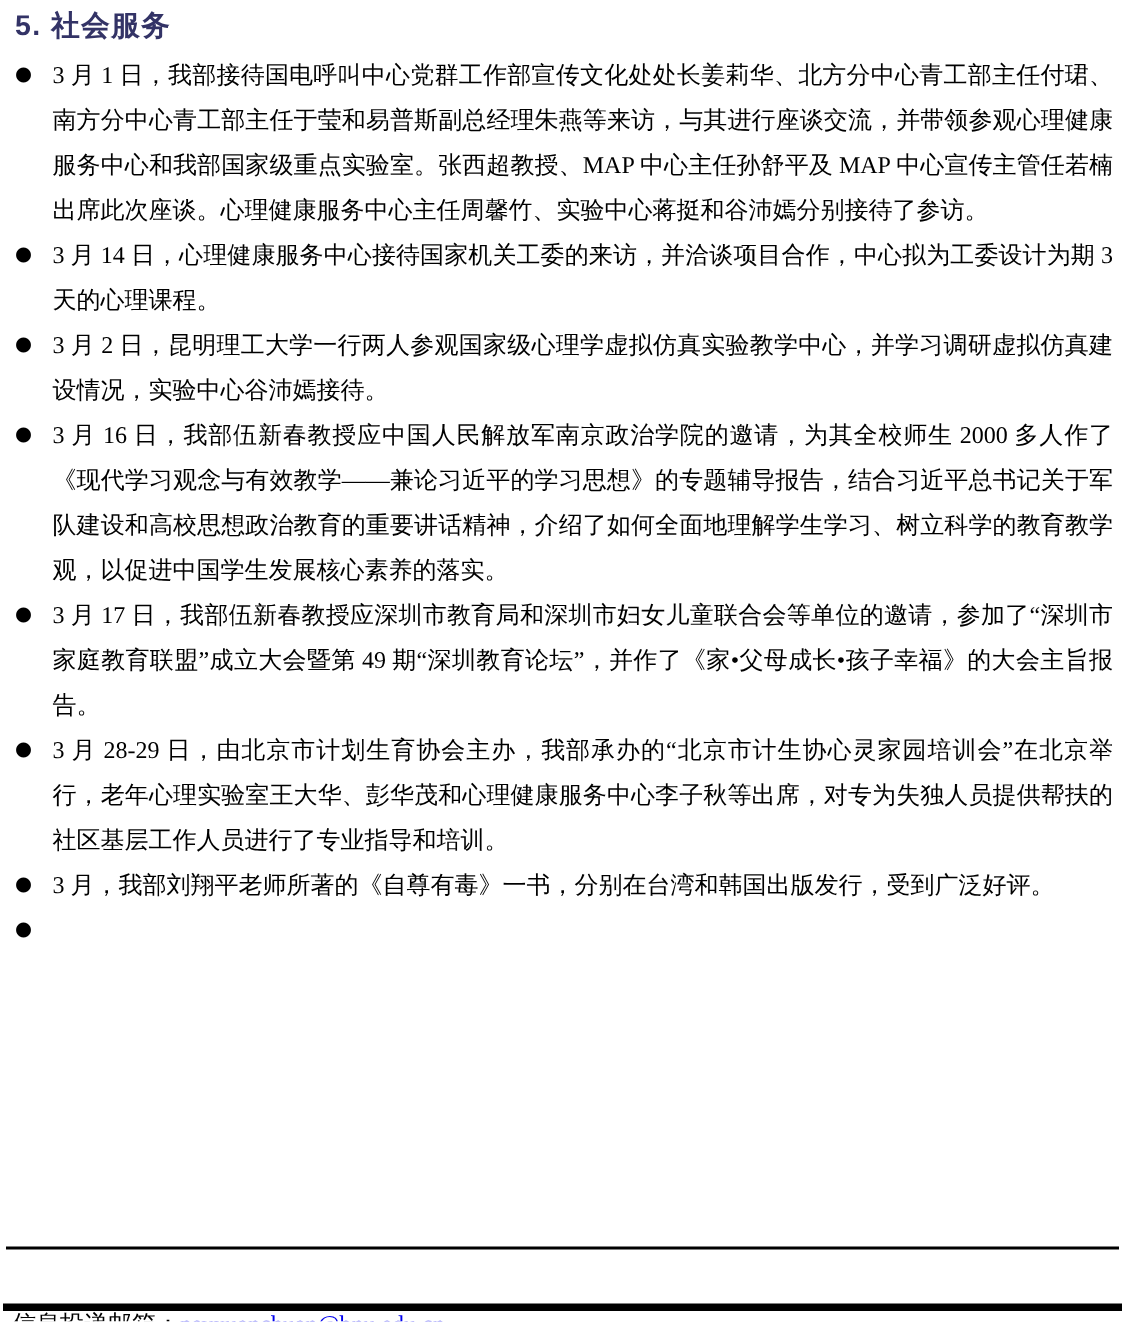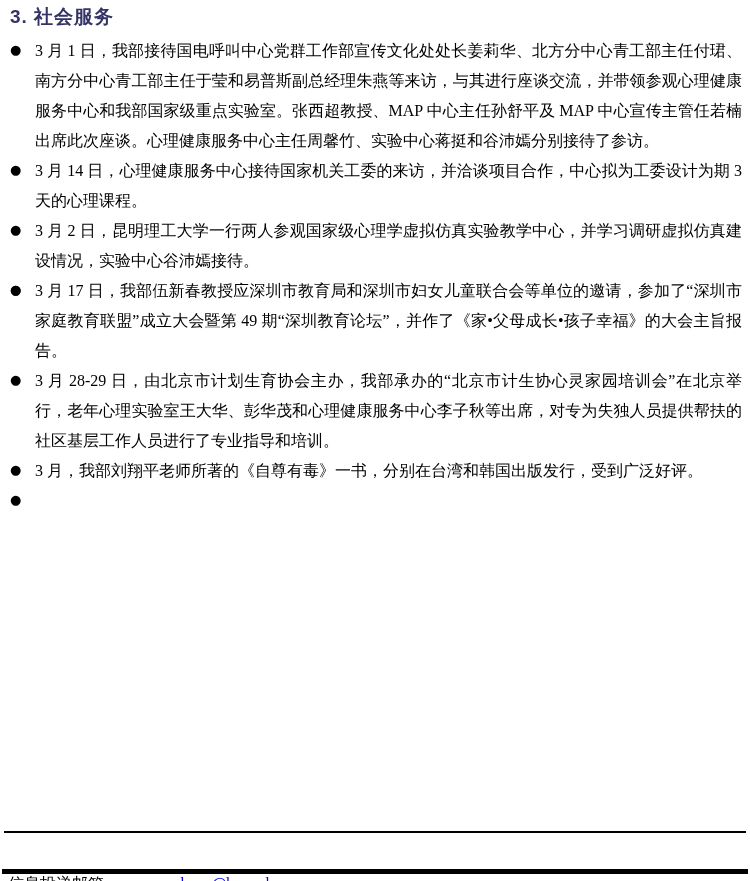--- a/index.html
+++ b/index.html
@@ -78,36 +78,37 @@
     top: 869px;
     height: 5px;
     background: #000000;
   }
 </style>
 </head>
 <body>
 
 <div class="page">
   <div class="content">
-    <h2 class="heading">3. 社会服务</h2>
+    <h2 class="heading">5. 社会服务</h2>
     <ul class="bullets">
       <li>
         <span class="marker">●</span>
         <span>3 月 1 日，我部接待国电呼叫中心党群工作部宣传文化处处长姜莉华、北方分中心青工部主任付珺、南方分中心青工部主任于莹和易普斯副总经理朱燕等来访，与其进行座谈交流，并带领参观心理健康服务中心和我部国家级重点实验室。张西超教授、MAP 中心主任孙舒平及 MAP 中心宣传主管任若楠出席此次座谈。心理健康服务中心主任周馨竹、实验中心蒋挺和谷沛嫣分别接待了参访。</span>
       </li>
       <li>
         <span class="marker">●</span>
         <span>3 月 14 日，心理健康服务中心接待国家机关工委的来访，并洽谈项目合作，中心拟为工委设计为期 3 天的心理课程。</span>
       </li>
       <li>
         <span class="marker">●</span>
         <span>3 月 2 日，昆明理工大学一行两人参观国家级心理学虚拟仿真实验教学中心，并学习调研虚拟仿真建设情况，实验中心谷沛嫣接待。</span>
       </li>
       <li>
         <span class="marker">●</span>
+        <span>3 月 16 日，我部伍新春教授应中国人民解放军南京政治学院的邀请，为其全校师生 2000 多人作了《现代学习观念与有效教学——兼论习近平的学习思想》的专题辅导报告，结合习近平总书记关于军队建设和高校思想政治教育的重要讲话精神，介绍了如何全面地理解学生学习、树立科学的教育教学观，以促进中国学生发展核心素养的落实。</span>
       </li>
       <li>
         <span class="marker">●</span>
         <span>3 月 17 日，我部伍新春教授应深圳市教育局和深圳市妇女儿童联合会等单位的邀请，参加了“深圳市家庭教育联盟”成立大会暨第 49 期“深圳教育论坛”，并作了《家•父母成长•孩子幸福》的大会主旨报告。</span>
       </li>
       <li>
         <span class="marker">●</span>
         <span>3 月 28-29 日，由北京市计划生育协会主办，我部承办的“北京市计生协心灵家园培训会”在北京举行，老年心理实验室王大华、彭华茂和心理健康服务中心李子秋等出席，对专为失独人员提供帮扶的社区基层工作人员进行了专业指导和培训。</span>
       </li>
       <li>

